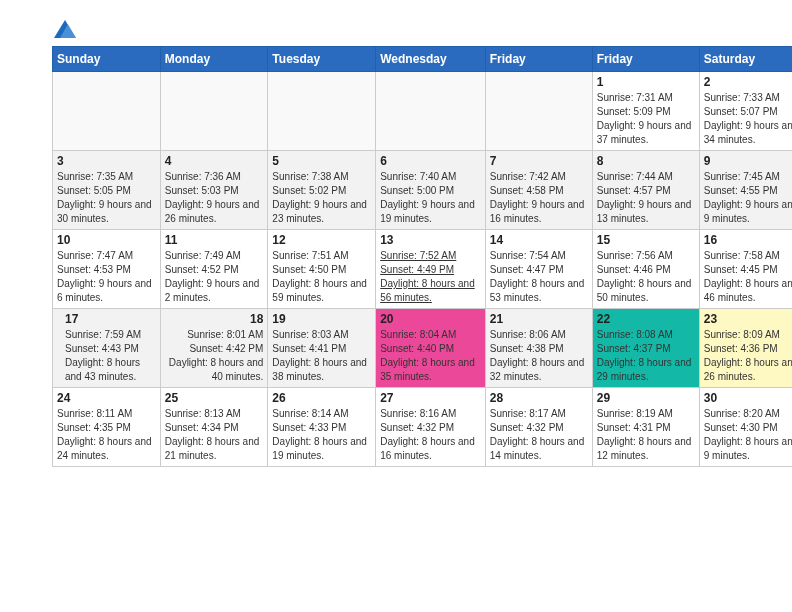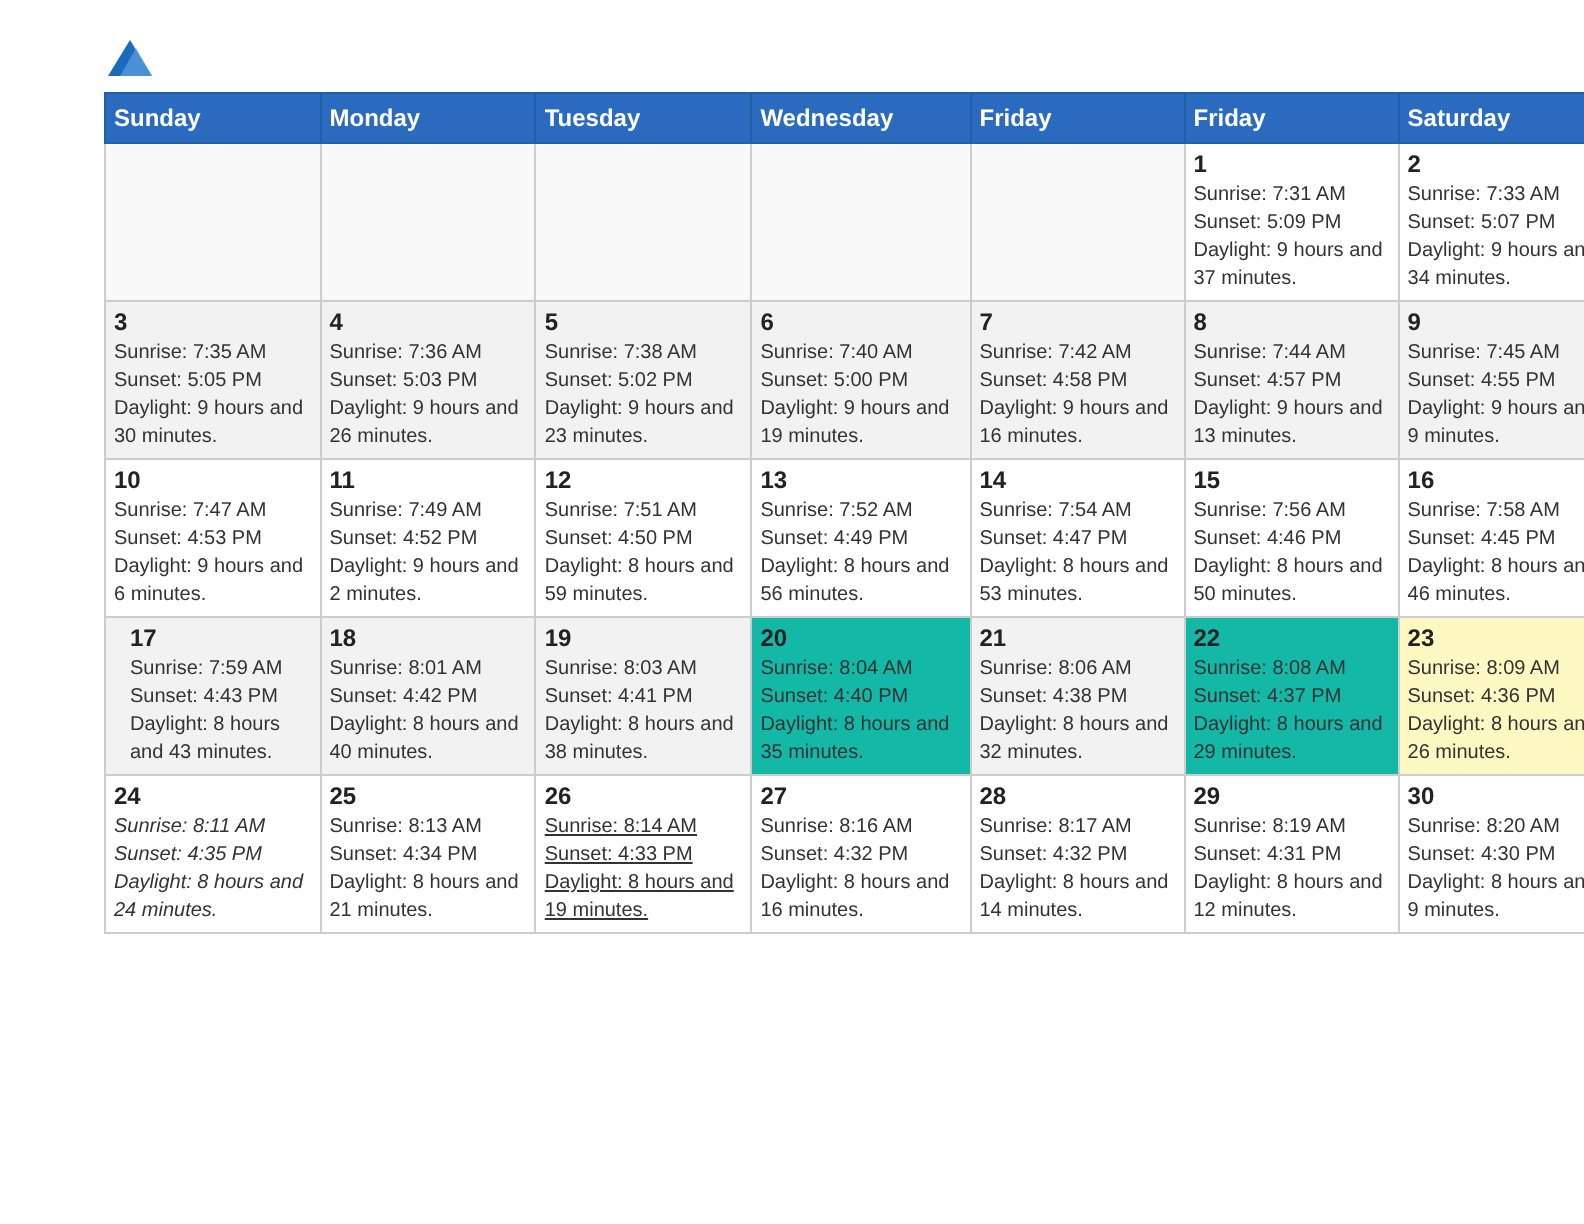--- a/index.html
+++ b/index.html
@@ -218,21 +218,21 @@
 Daylight: 9 hours and 2 minutes.</div>
           </td>
           <td>
             <span class="day-num">12</span>
             <div class="day-detail" style="white-space: pre-line;">Sunrise: 7:51 AM
 Sunset: 4:50 PM
 Daylight: 8 hours and 59 minutes.</div>
           </td>
           <td>
             <span class="day-num">13</span>
-            <div class="day-detail" style="white-space: pre-line;">Sunrise: 7:52 AM
+            <div class="day-detail" style="white-space: pre-line; text-decoration: underline;">Sunrise: 7:52 AM
 Sunset: 4:49 PM
 Daylight: 8 hours and 56 minutes.</div>
           </td>
           <td>
             <span class="day-num">14</span>
             <div class="day-detail" style="white-space: pre-line;">Sunrise: 7:54 AM
 Sunset: 4:47 PM
 Daylight: 8 hours and 53 minutes.</div>
           </td>
           <td>
@@ -248,33 +248,33 @@
 Daylight: 8 hours and 46 minutes.</div>
           </td>
         </tr>
         <tr>
           <td style="background: rgb(242, 242, 242); padding-left: 12px;">
             <span class="day-num">17</span>
             <div class="day-detail" style="white-space: pre-line;">Sunrise: 7:59 AM
 Sunset: 4:43 PM
 Daylight: 8 hours and 43 minutes.</div>
           </td>
-          <td style="background: rgb(242, 242, 242);">
+          <td style="background: rgb(242, 242, 242); text-align: right;">
             <span class="day-num">18</span>
             <div class="day-detail" style="white-space: pre-line;">Sunrise: 8:01 AM
 Sunset: 4:42 PM
 Daylight: 8 hours and 40 minutes.</div>
           </td>
           <td style="background: rgb(242, 242, 242);">
             <span class="day-num">19</span>
             <div class="day-detail" style="white-space: pre-line;">Sunrise: 8:03 AM
 Sunset: 4:41 PM
 Daylight: 8 hours and 38 minutes.</div>
           </td>
-          <td style="background: #14b8a6;">
+          <td style="background: #ec4899;">
             <span class="day-num">20</span>
             <div class="day-detail" style="white-space: pre-line;">Sunrise: 8:04 AM
 Sunset: 4:40 PM
 Daylight: 8 hours and 35 minutes.</div>
           </td>
           <td style="background: rgb(242, 242, 242);">
             <span class="day-num">21</span>
             <div class="day-detail" style="white-space: pre-line;">Sunrise: 8:06 AM
 Sunset: 4:38 PM
 Daylight: 8 hours and 32 minutes.</div>
@@ -288,33 +288,33 @@
           <td style="background: #fef9c3;">
             <span class="day-num">23</span>
             <div class="day-detail" style="white-space: pre-line;">Sunrise: 8:09 AM
 Sunset: 4:36 PM
 Daylight: 8 hours and 26 minutes.</div>
           </td>
         </tr>
         <tr>
           <td>
             <span class="day-num">24</span>
-            <div class="day-detail" style="white-space: pre-line; font-style: italic;">Sunrise: 8:11 AM
+            <div class="day-detail" style="white-space: pre-line;">Sunrise: 8:11 AM
 Sunset: 4:35 PM
 Daylight: 8 hours and 24 minutes.</div>
           </td>
           <td>
             <span class="day-num">25</span>
             <div class="day-detail" style="white-space: pre-line;">Sunrise: 8:13 AM
 Sunset: 4:34 PM
 Daylight: 8 hours and 21 minutes.</div>
           </td>
           <td>
             <span class="day-num">26</span>
-            <div class="day-detail" style="white-space: pre-line; text-decoration: underline;">Sunrise: 8:14 AM
+            <div class="day-detail" style="white-space: pre-line;">Sunrise: 8:14 AM
 Sunset: 4:33 PM
 Daylight: 8 hours and 19 minutes.</div>
           </td>
           <td>
             <span class="day-num">27</span>
             <div class="day-detail" style="white-space: pre-line;">Sunrise: 8:16 AM
 Sunset: 4:32 PM
 Daylight: 8 hours and 16 minutes.</div>
           </td>
           <td>

